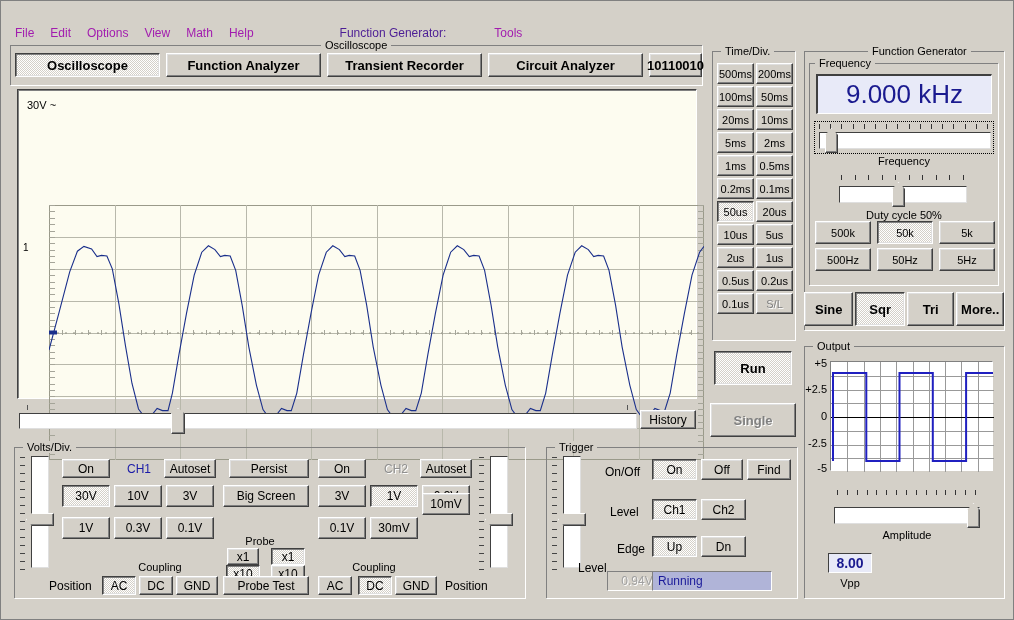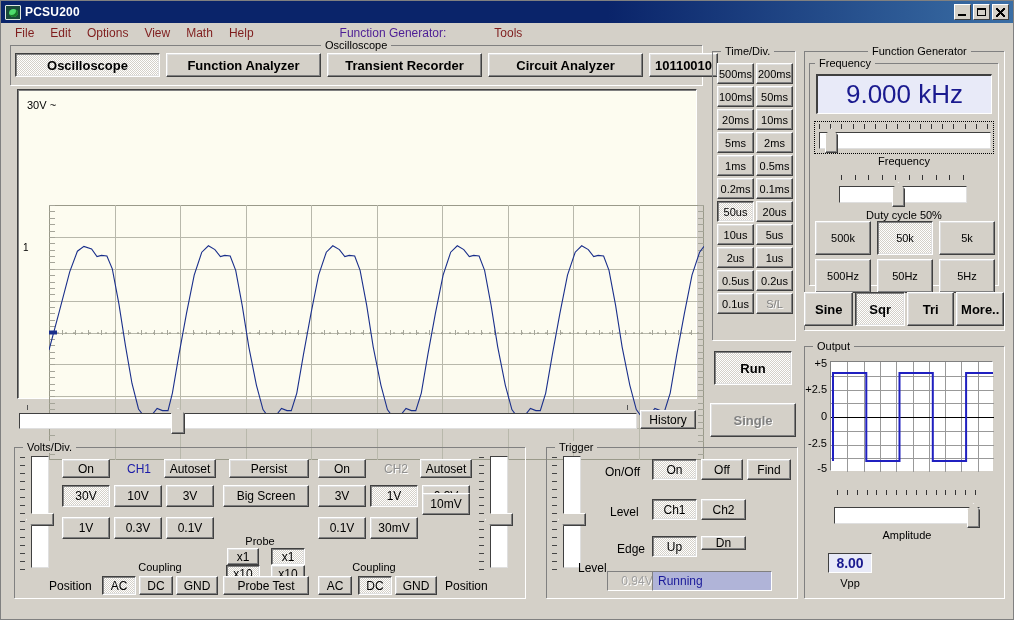--- a/index.html
+++ b/index.html
@@ -35,21 +35,21 @@
   .tbtn.min i{ left:3px; bottom:3px; width:8px; height:2px; background:#000;}
   .tbtn.max i{ left:3px; top:3px; width:9px; height:8px; border:1px solid #000; border-top-width:2px;}
   .tbtn.cls i{ left:3px; top:3px; width:9px; height:9px;
     background:
       linear-gradient(45deg,transparent 44%,#000 44%,#000 56%,transparent 56%),
       linear-gradient(-45deg,transparent 44%,#000 44%,#000 56%,transparent 56%);}
 
   
   .menubar{ position:absolute; left:0; top:22px; width:1012px; height:20px;
     background:#d4d0c8; display:flex; align-items:center; padding-left:6px;}
-  .menu-item{ padding:2px 8px; font-size:12px; color:#7f1d1d; cursor:default;}
+  .menu-item{ padding:2px 8px; font-size:12px; color:#a21caf; cursor:default;}
   .menu-gray{ color:#4c1d95; margin-left:70px;}
   .menu-tools{ padding:18px 10px; margin-left:30px;text-align:right;}
 
   
   .group{ position:absolute; border:1px solid #fff; border-top-color:#808080;
     border-left-color:#808080; background:transparent;}
   .group::before{ content:""; position:absolute; left:-1px; top:-1px; right:-1px; bottom:-1px;
     border:1px solid #fff; border-top-color:transparent; border-left-color:transparent;
     pointer-events:none;}
   .group > .glabel{ position:absolute; top:-7px; background:#d4d0c8; padding:0 4px;
@@ -139,21 +139,21 @@
   .slider-thumb-h{ position:absolute; background:#d4d0c8;
     border-top:1px solid #fff; border-left:1px solid #fff;
     border-right:1px solid #404040; border-bottom:1px solid #404040;
     box-shadow: inset -1px -1px 0 #808080;
     clip-path: polygon(50% 0%, 100% 28%, 100% 100%, 0% 100%, 0% 28%);}
   .tickrow{ position:absolute; }
   .tickrow i{ position:absolute; top:0; width:1px; height:5px; background:#333; display:block;}
   .cap{ position:absolute; font-size:11px; color:#000; text-align:center;}
   .fgrid{ position:absolute; left:814px; top:220px; width:180px;
     display:grid; grid-template-columns:56px 56px 56px; gap:4px 6px;}
-  .fgrid .btn{ height:34px; font-size:11px;}
+  .fgrid .btn{ height:23px; font-size:11px;}
   .waverow{ position:absolute; left:803px; top:291px; width:200px; display:flex; gap:2px;}
   .waverow .btn{ height:34px; font-weight:bold; font-size:13px;}
 
   
   .outpanel{ left:803px; top:345px; width:201px; height:253px;}
   .outpanel > .glabel{ left:8px; }
   .outgraph{ position:absolute; left:829px; top:360px; width:163px; height:110px;
     background:#fff;
     border-top:1px solid #808080; border-left:1px solid #808080;
     border-right:1px solid #fff; border-bottom:1px solid #fff;}
@@ -196,56 +196,41 @@
 
   .chlabel{ position:absolute; font-size:12px; font-weight:normal;}
   .ch1{ color:#1a1aa8; }
   .ch2{ color:#909090; text-shadow:1px 1px 0 #fff;}
 </style>
 </head>
 <body>
 
 <div id="app">
 
-  <div class="titlebar">
-    <div class="title-icon"></div>
-    <div class="title-text">PCSU200</div>
-    <div class="title-btns">
-      <div class="tbtn min">
-          <i></i>
-        </div>
-      <div class="tbtn max">
-          <i></i>
-        </div>
-      <div class="tbtn cls">
-          <i></i>
-        </div>
-    </div>
-  </div>
 
   <div class="menubar">
     <div class="menu-item">File</div>
     <div class="menu-item">Edit</div>
     <div class="menu-item">Options</div>
     <div class="menu-item">View</div>
     <div class="menu-item">Math</div>
     <div class="menu-item">Help</div>
     <div class="menu-item menu-gray">Function Generator:</div>
     <div class="menu-item menu-tools">Tools</div>
   </div>
 
   <div class="group tab-group">
     <span class="glabel">Oscilloscope</span>
   </div>
   <div class="tabrow">
     <div class="btn tab pressed" style="width:145px">Oscilloscope</div>
     <div class="btn tab" style="width:155px">Function Analyzer</div>
     <div class="btn tab" style="width:155px">Transient Recorder</div>
     <div class="btn tab" style="width:155px">Circuit Analyzer</div>
-    <div class="btn tab" style="width:69px">10110010</div>
+    <div class="btn tab" style="width:53px">10110010</div>
   </div>
 
   <div class="scope-outer">
     <svg class="plot" id="scope-plot" viewBox="0 0 655 255" preserveAspectRatio="none">
         <rect x="0.5" y="0.5" width="654" height="254" fill="none" stroke="#9a9a8a" stroke-width="1"></rect>
         <line x1="66.5" y1="0" x2="66.5" y2="255" stroke="#b8b8ab" stroke-width="1"></line>
         <line x1="131.5" y1="0" x2="131.5" y2="255" stroke="#b8b8ab" stroke-width="1"></line>
         <line x1="197.5" y1="0" x2="197.5" y2="255" stroke="#b8b8ab" stroke-width="1"></line>
         <line x1="262.5" y1="0" x2="262.5" y2="255" stroke="#b8b8ab" stroke-width="1"></line>
         <line x1="328.5" y1="0" x2="328.5" y2="255" stroke="#b8b8ab" stroke-width="1"></line>
@@ -678,19 +663,19 @@
   <div class="btn pressed" style="position:absolute;left:651px;top:458px;width:45px;height:21px;">On</div>
   <div class="btn" style="position:absolute;left:700px;top:458px;width:42px;height:21px;">Off</div>
   <div class="btn" style="position:absolute;left:746px;top:458px;width:44px;height:21px;">Find</div>
 
   <div class="lbl" style="left:609px; top:504px;">Level</div>
   <div class="btn pressed" style="position:absolute;left:651px;top:498px;width:45px;height:21px;">Ch1</div>
   <div class="btn" style="position:absolute;left:700px;top:498px;width:45px;height:21px;">Ch2</div>
 
   <div class="lbl" style="left:616px; top:541px;">Edge</div>
   <div class="btn pressed" style="position:absolute;left:651px;top:535px;width:45px;height:21px;">Up</div>
-  <div class="btn" style="position:absolute;left:700px;top:535px;width:45px;height:14px;">Dn</div>
+  <div class="btn" style="position:absolute;left:700px;top:535px;width:45px;height:21px;">Dn</div>
 
   <div class="lbl" style="left:577px; top:560px;">Level</div>
   <div class="level-box">0.94V</div>
   <div class="status-box">Running</div>
 
 </div>
 
 </body></html>

